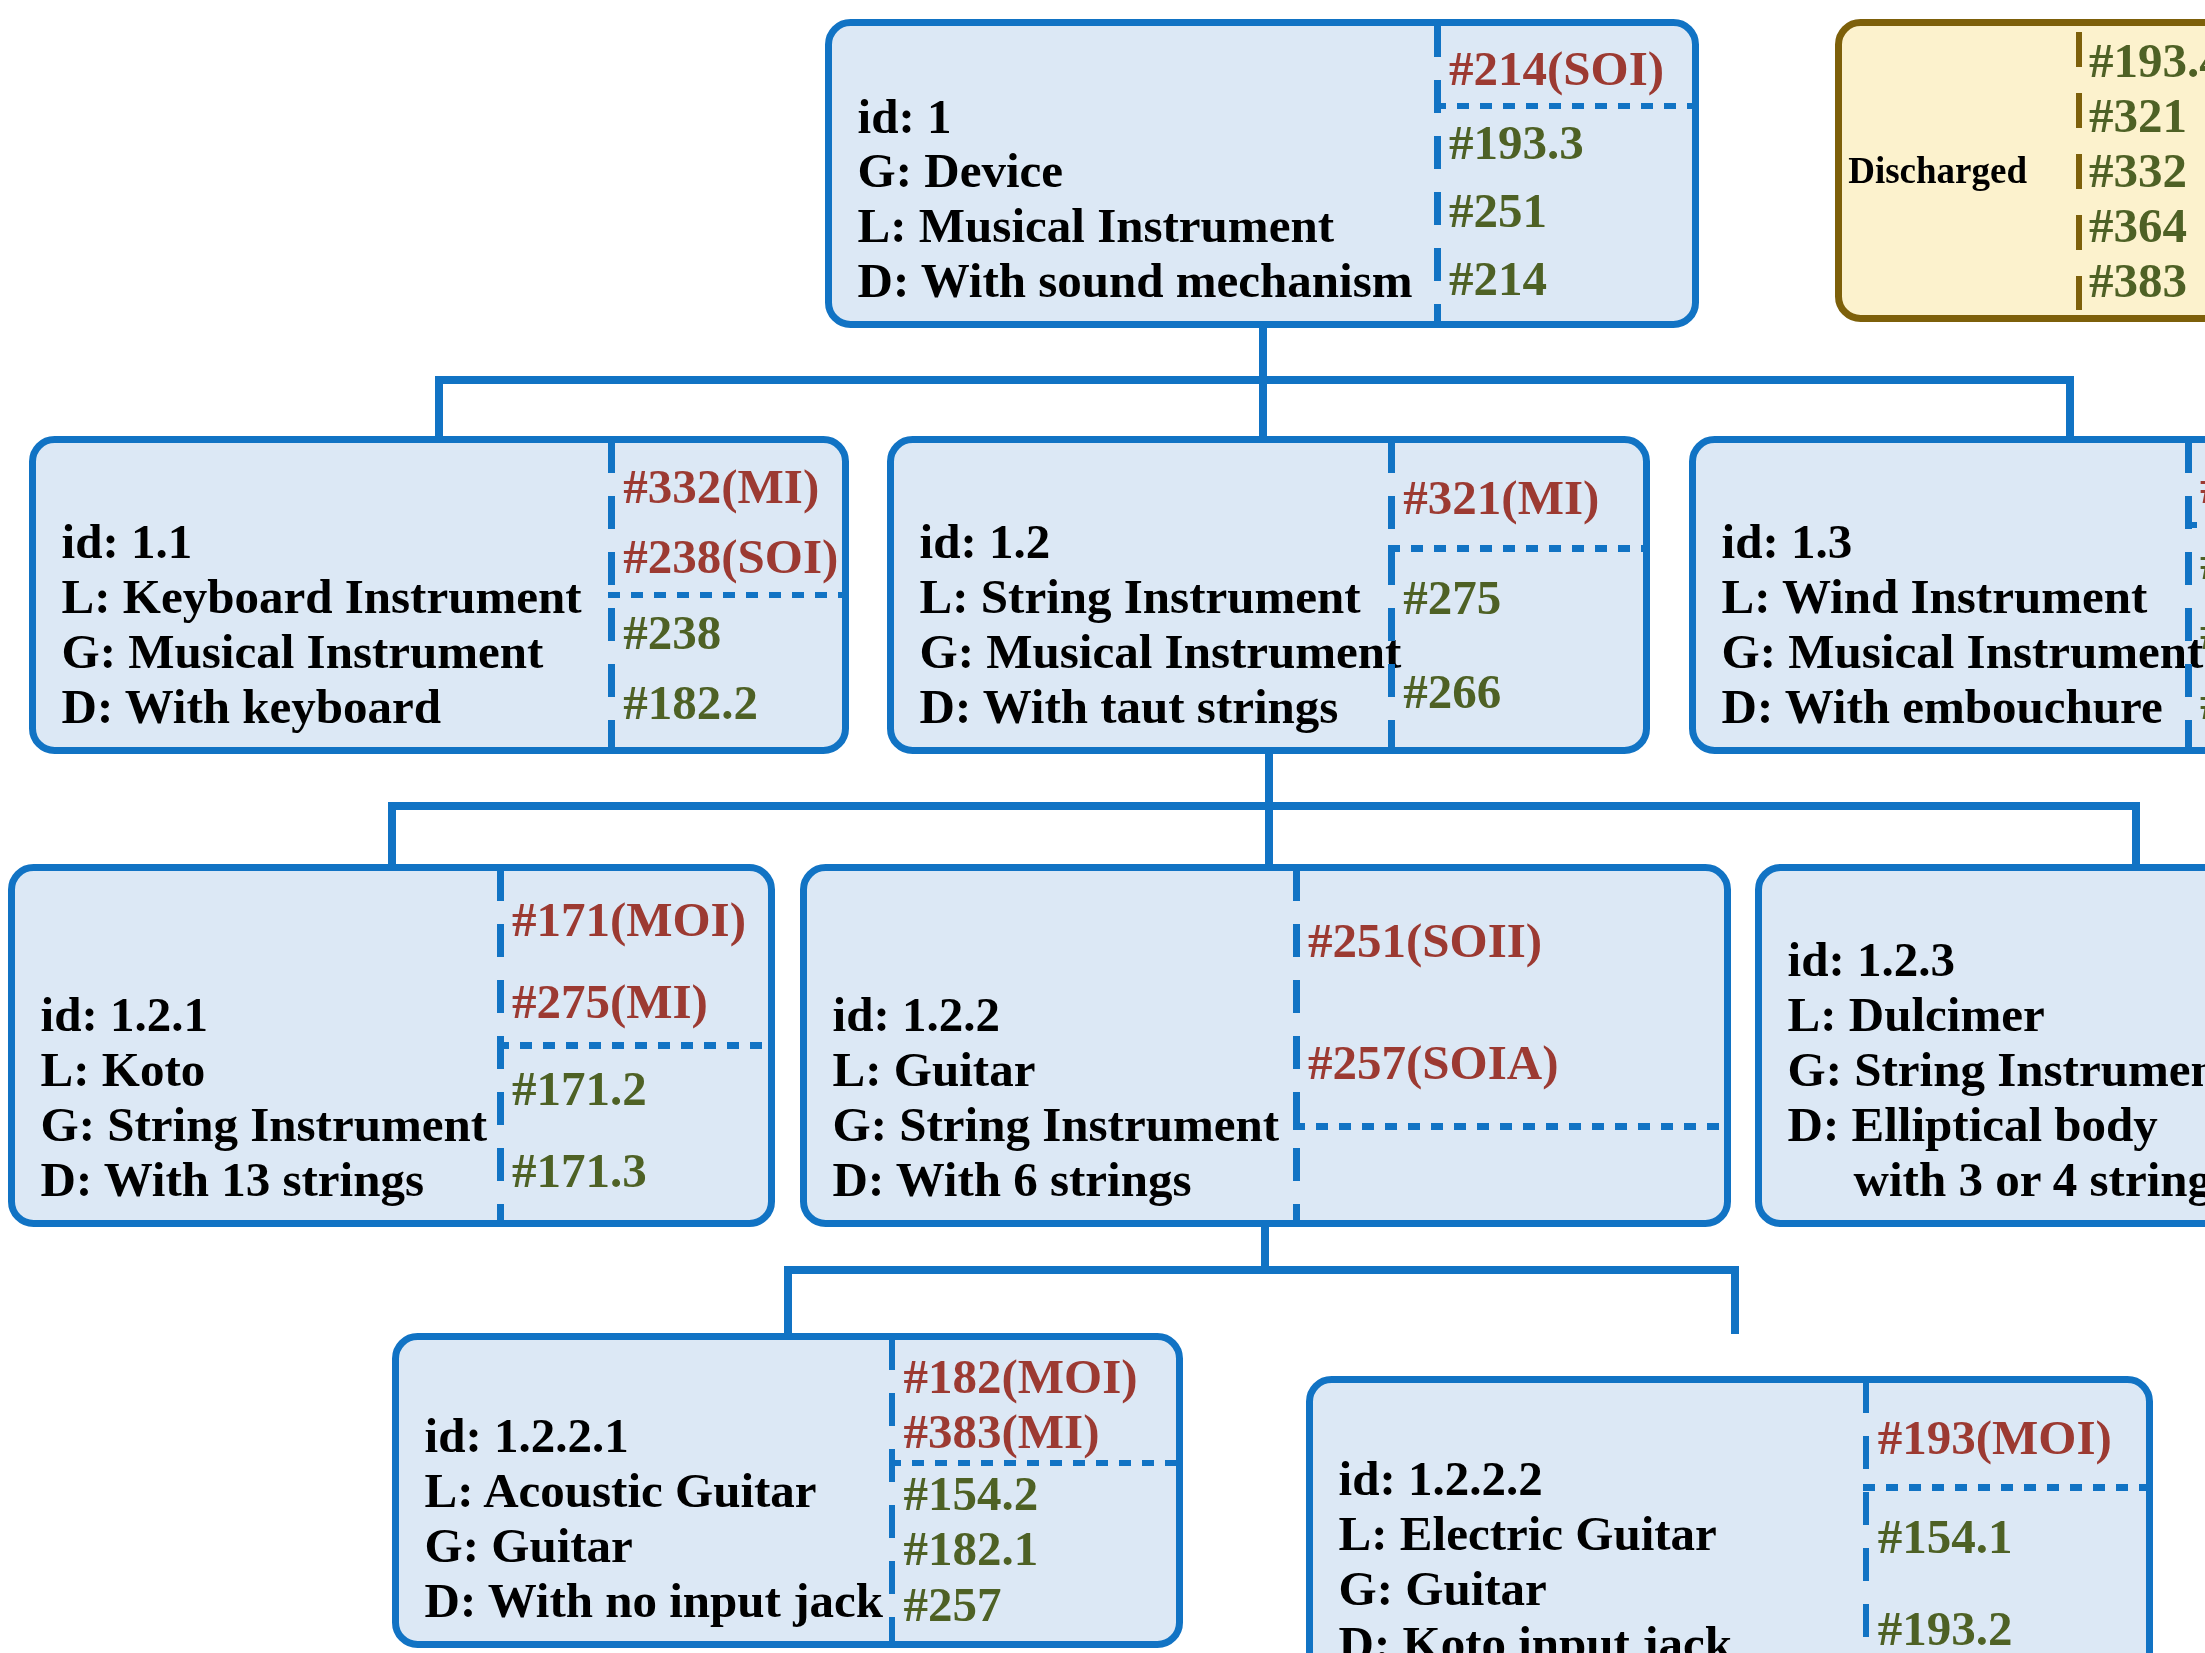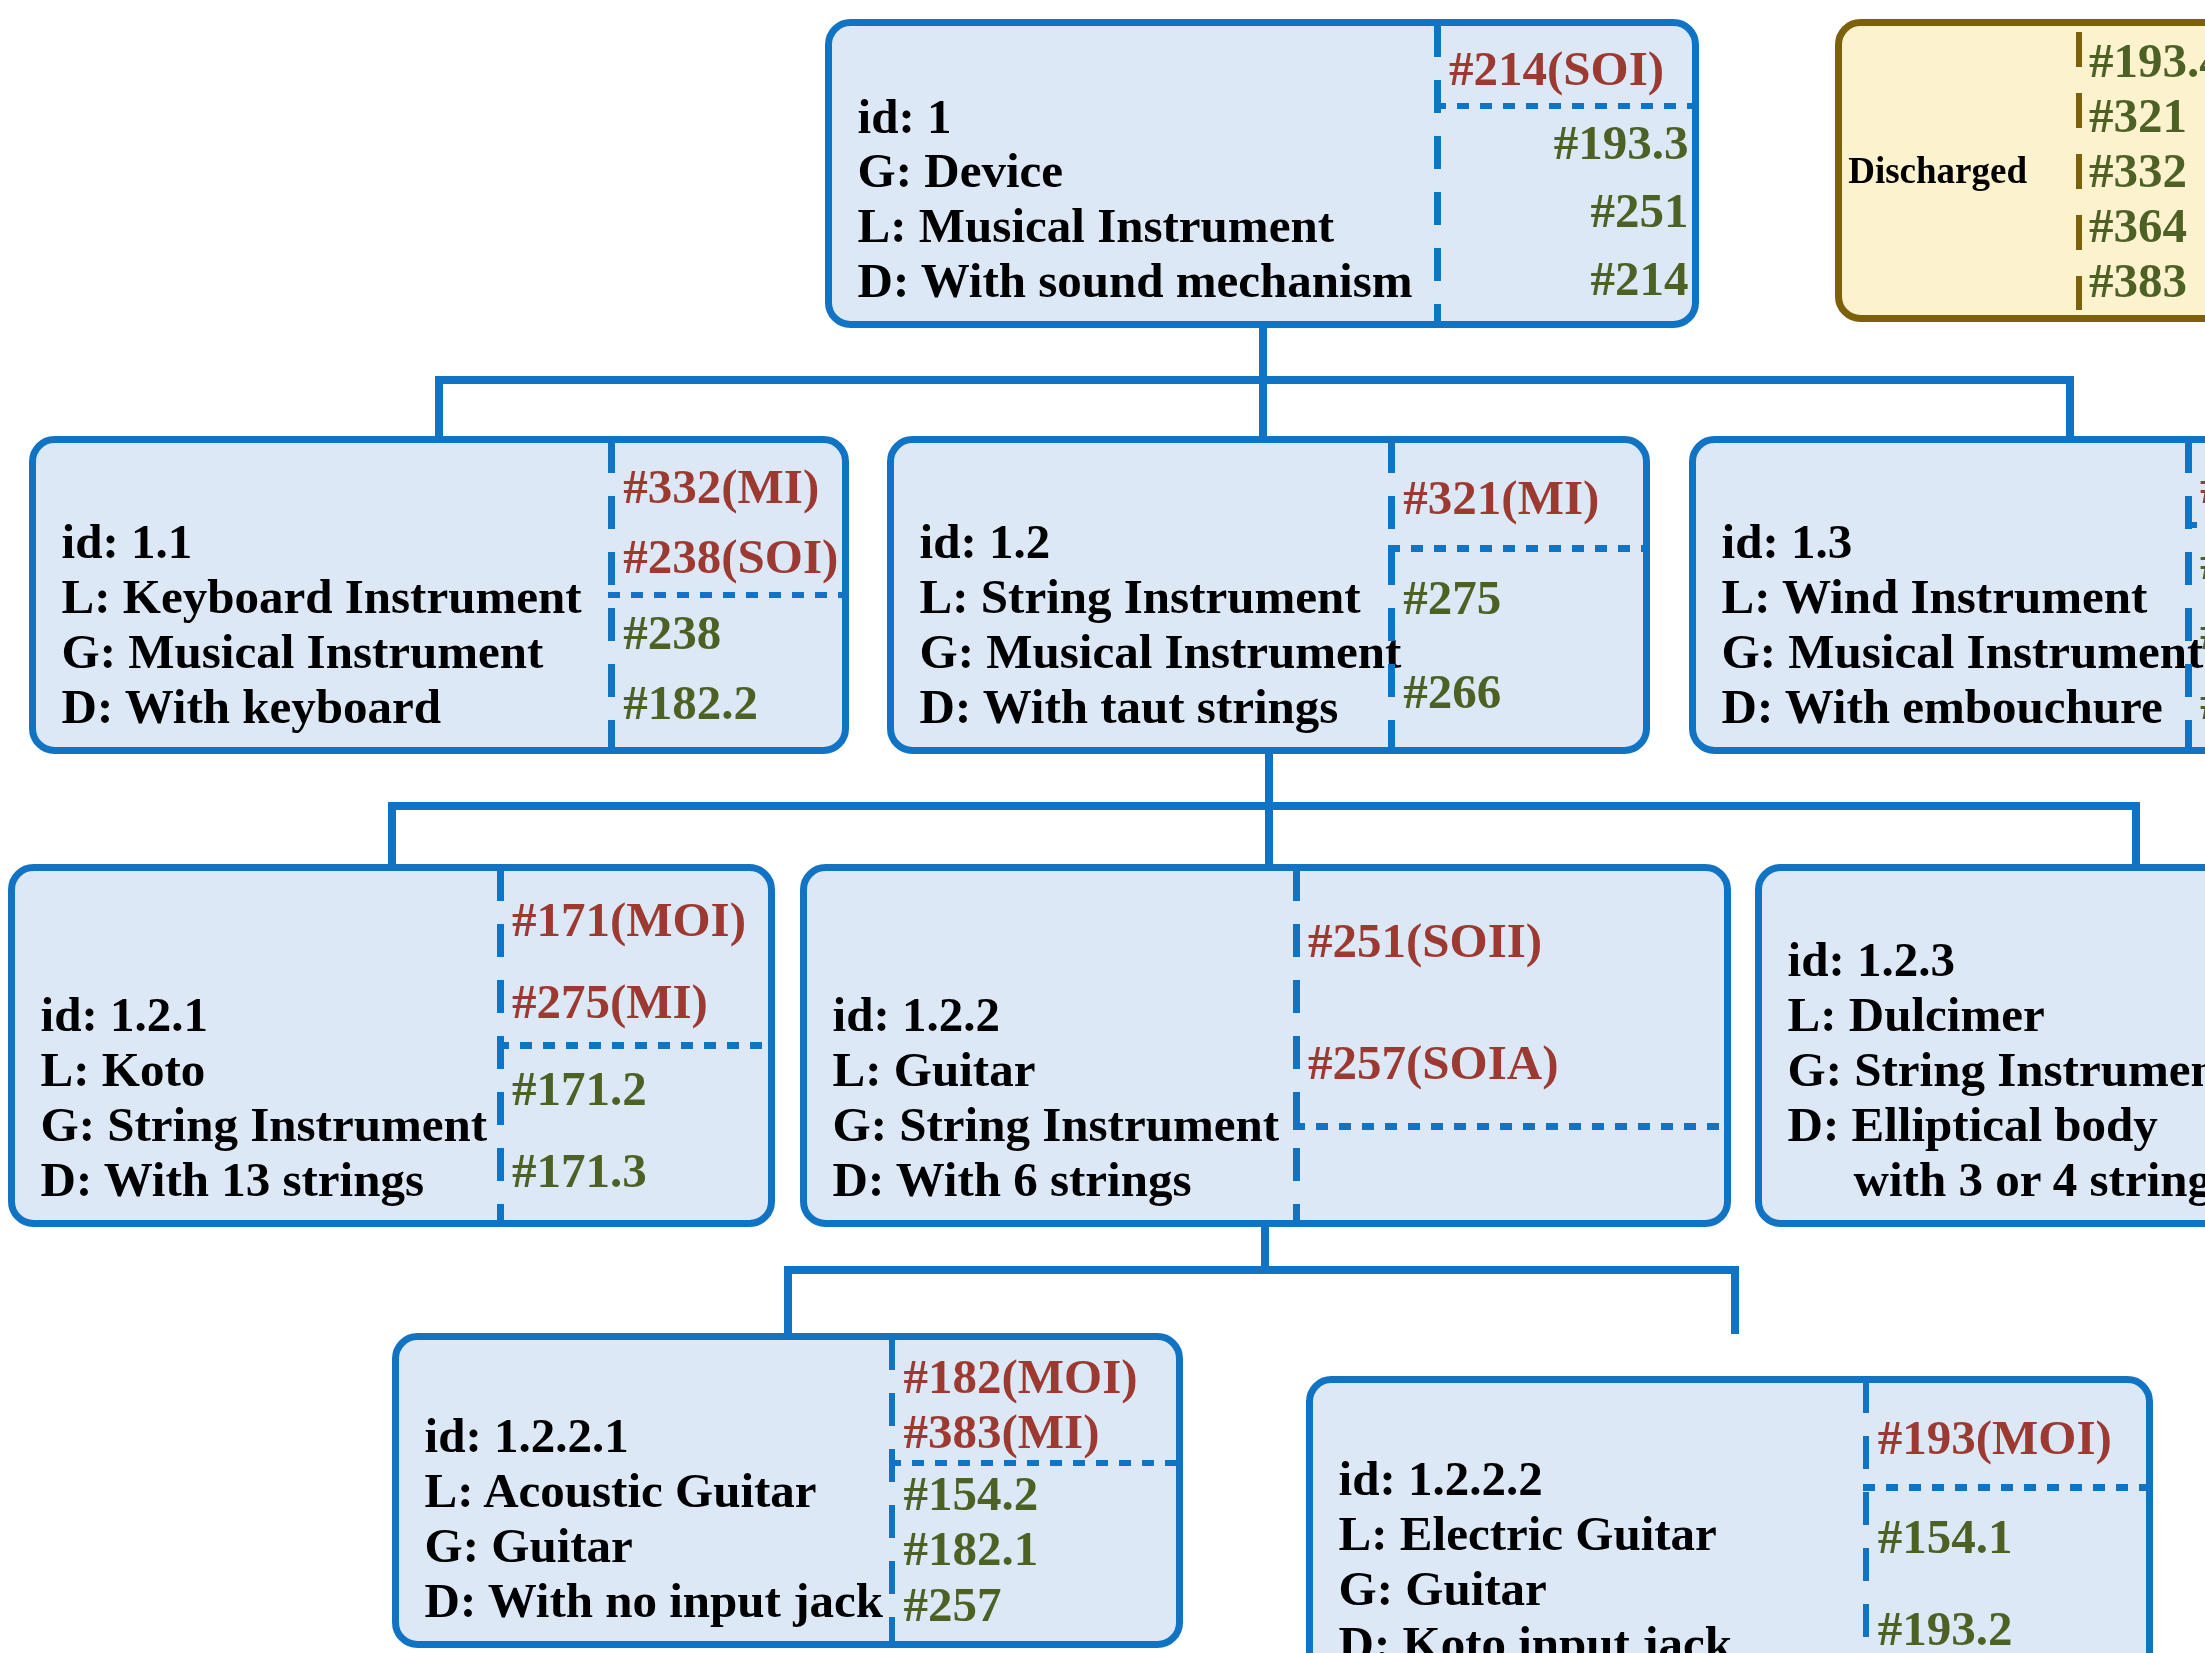--- a/index.html
+++ b/index.html
@@ -76,21 +76,21 @@
       <div class="attr-line">G: Device</div>
       <div class="attr-line">L: Musical Instrument</div>
       <div class="attr-line">D: With sound mechanism</div>
     </div>
     <div class="node-right">
       <div class="col-sep"></div>
       <div class="group" style="flex:1;">
         <div class="code red">#214(SOI)</div>
       </div>
       <div class="dot-div"></div>
-      <div class="group" style="flex:3;align-items:flex-end;">
+      <div class="group" style="flex:3;">
         <div class="code green">#193.3</div>
         <div class="code green">#251</div>
         <div class="code green">#214</div>
       </div>
     </div>
   </div>
 
   <div class="discharged" style="left:1835px;top:19.4px;width:417px;height:303px;--split:58%;">
     <div class="disch-left">
       <div class="disch-label">Discharged</div>

